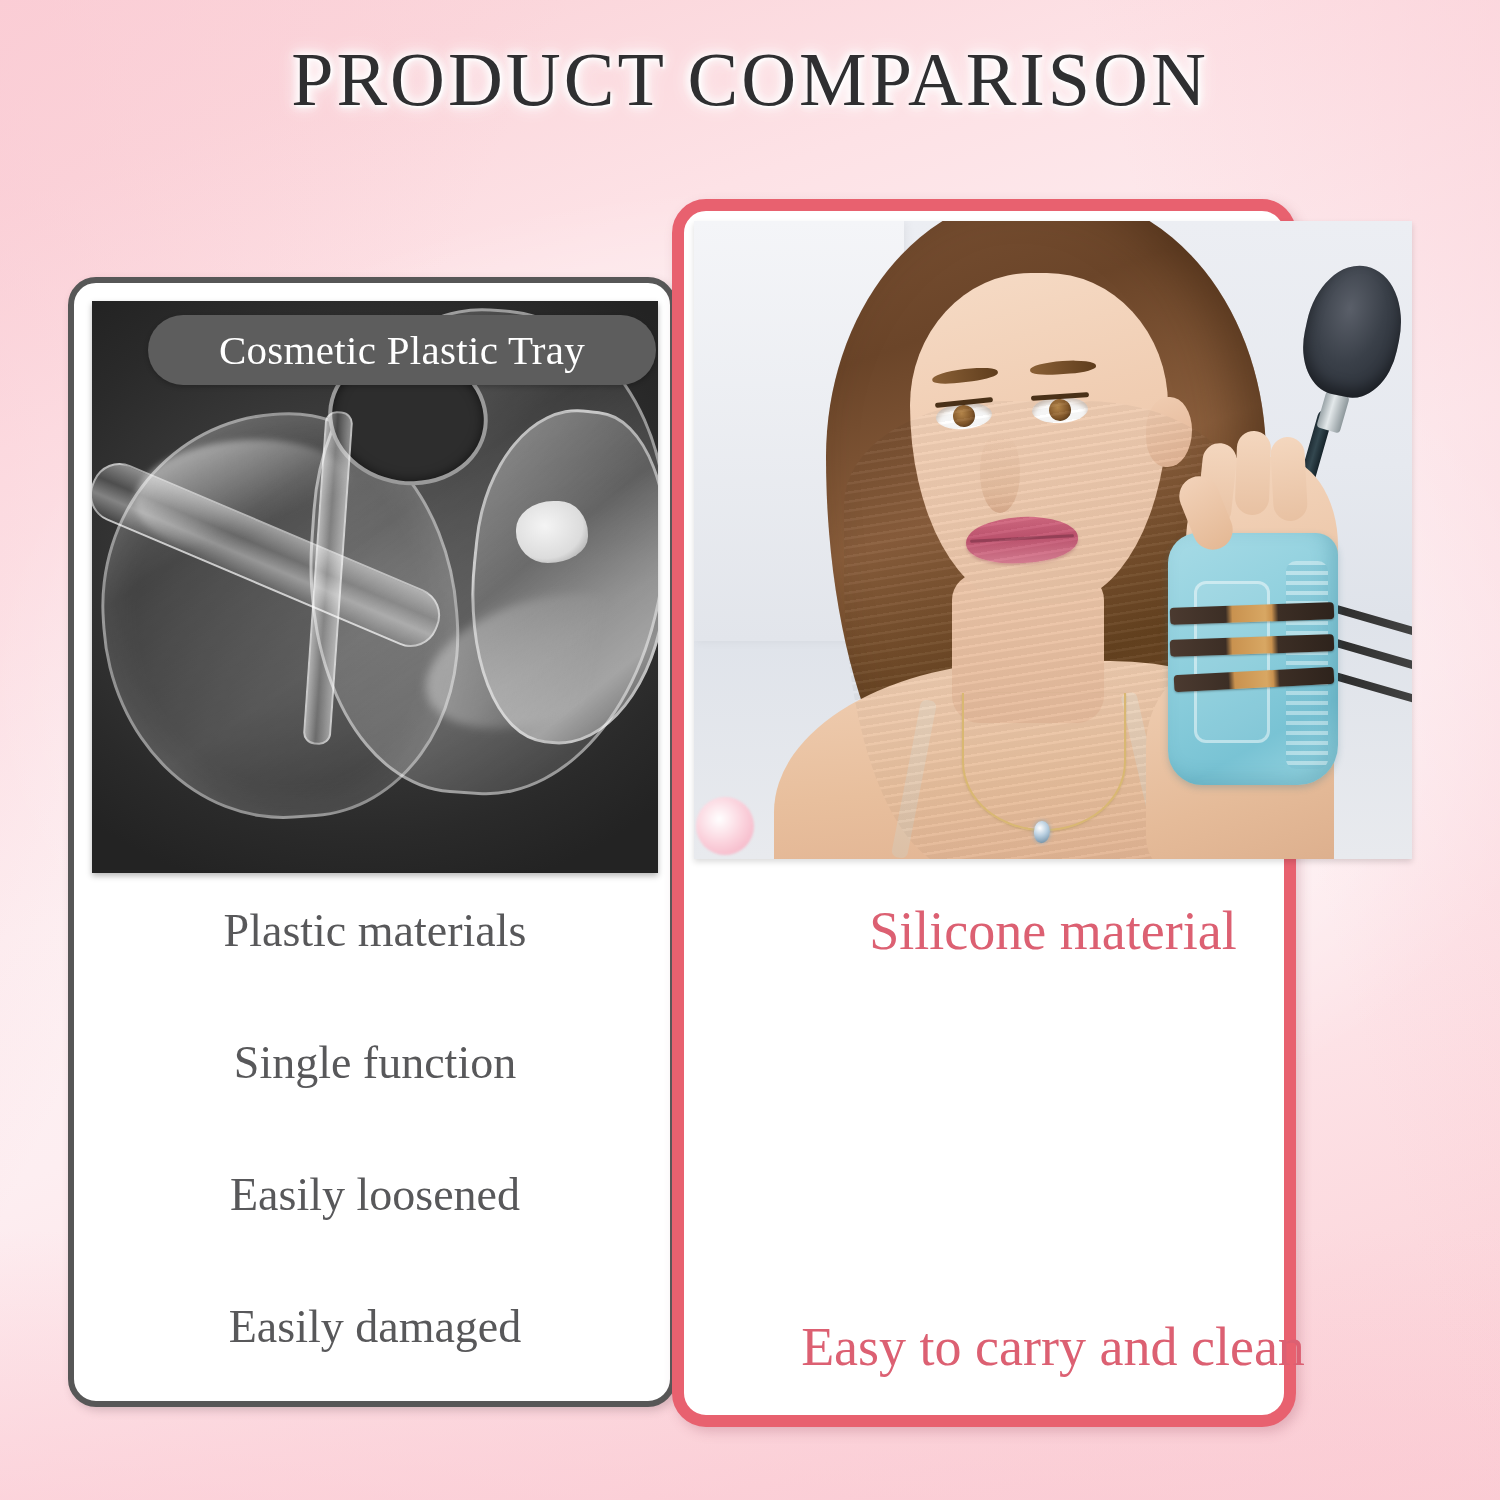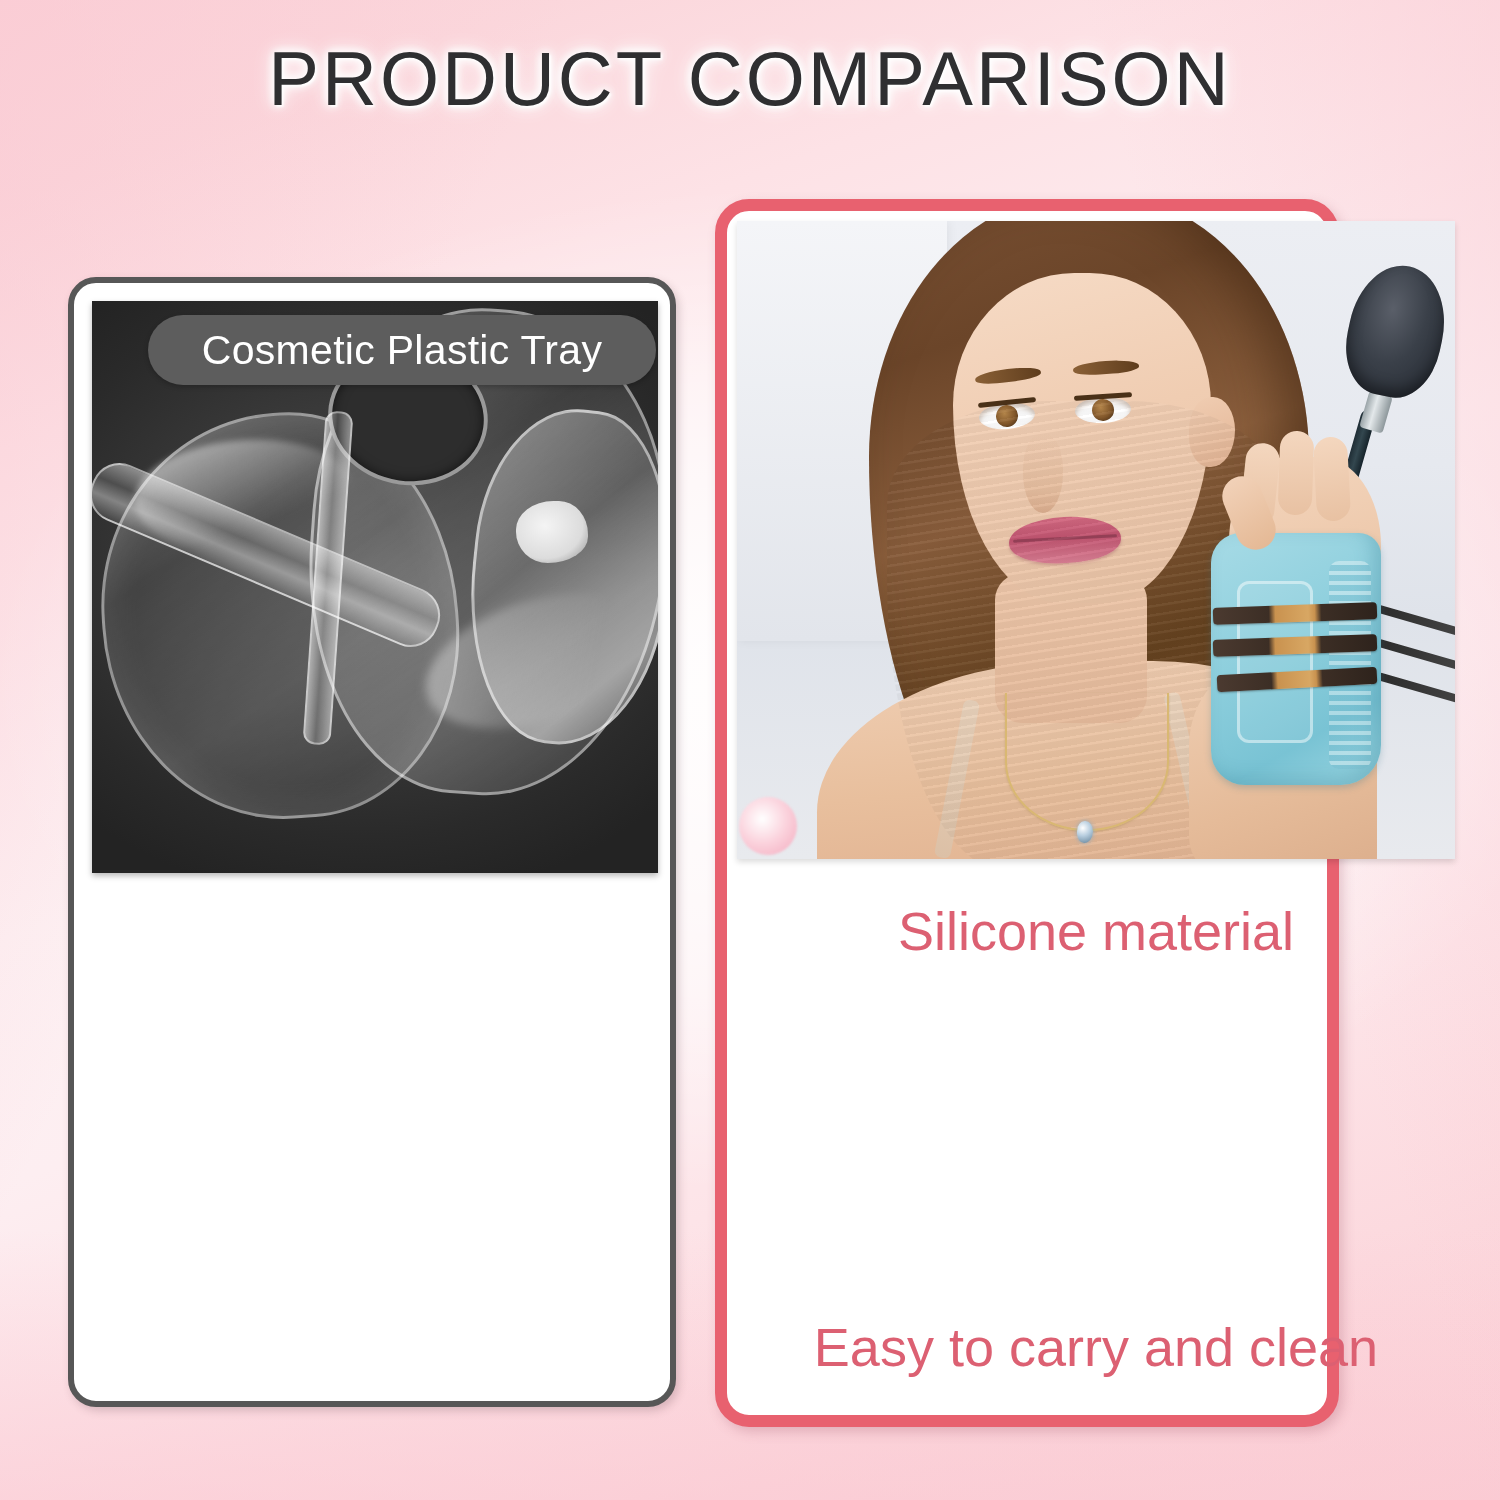--- a/index.html
+++ b/index.html
@@ -6,21 +6,21 @@
   html, body {
     margin: 0;
     padding: 0;
     background: #ffffff;
   }
   #canvas {
     position: relative;
     width: 1500px;
     height: 1500px;
     overflow: hidden;
-    font-family: Liberation Sans, sans-serif;
+    font-family: Liberation Serif, serif;
     
     background:
       radial-gradient(ellipse 1100px 700px at 52% 46%, rgba(255,255,255,0.92) 0%, rgba(255,255,255,0.55) 42%, rgba(255,255,255,0.0) 72%),
       linear-gradient(160deg,
         #fbd3d9 0%,
         #fbd7dc 10%,
         #fde2e6 22%,
         #fdeaed 34%,
         #fdf1f3 46%,
         #fdeef1 58%,
@@ -76,21 +76,20 @@
   }
   .card-right {
     left: 672px;
     top: 199px;
     width: 624px;
     height: 1228px;
     border: 12px solid #e8616f;
     border-radius: 34px;
     box-shadow: 4px 5px 12px rgba(150,70,90,0.25);
     z-index: 3;
-    margin-left: 43px;
   }
 
   
   .photo {
     position: absolute;
     overflow: hidden;
   }
   .photo-left {
     left: 18px;
     top: 18px;
@@ -561,20 +560,26 @@
       </div>
       <div class="tray-base"></div>
       <div class="tray-hole"></div>
       <div class="tray-well"></div>
       <div class="tray-powder"></div>
       <div class="tray-sheen"></div>
       <div class="tray-stick"></div>
       <div class="tray-spatula"></div>
     </div>
 
+    <div class="features features-left">
+      <div class="feature feature-left">Plastic materials</div>
+      <div class="feature feature-left">Single function</div>
+      <div class="feature feature-left">Easily loosened</div>
+      <div class="feature feature-left">Easily damaged</div>
+    </div>
   </div>
 
   <div class="card card-right">
 
     <div class="photo photo-right">
       <div class="scene-bg"></div>
       <div class="scene-wall"></div>
 
       <div class="hair"></div>
       <div class="shoulders"></div>

